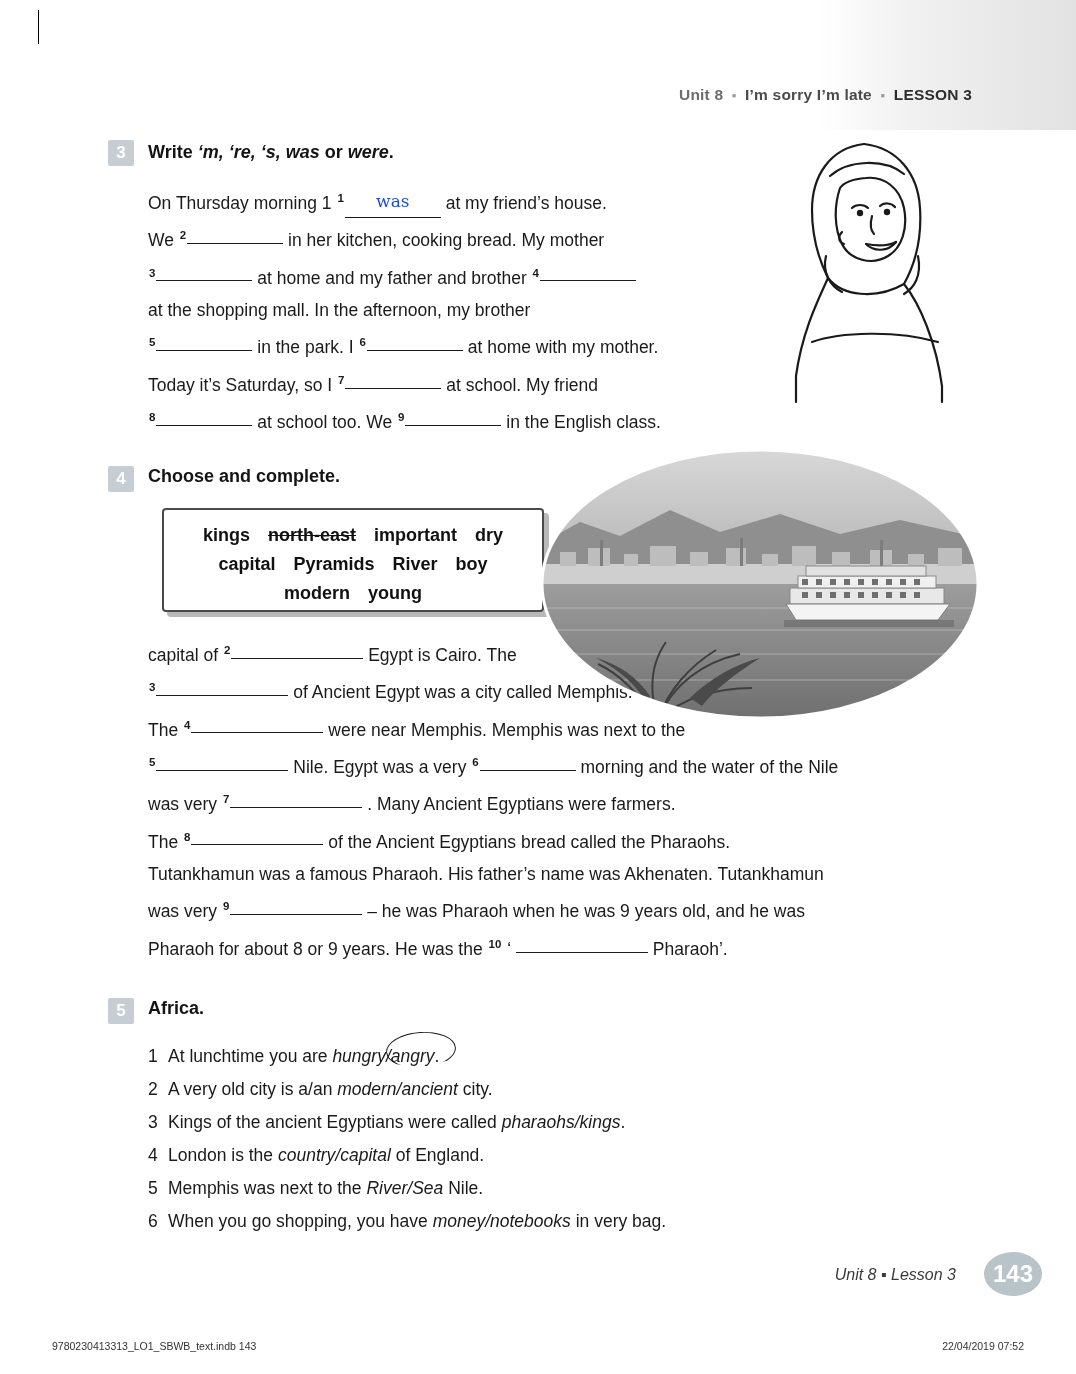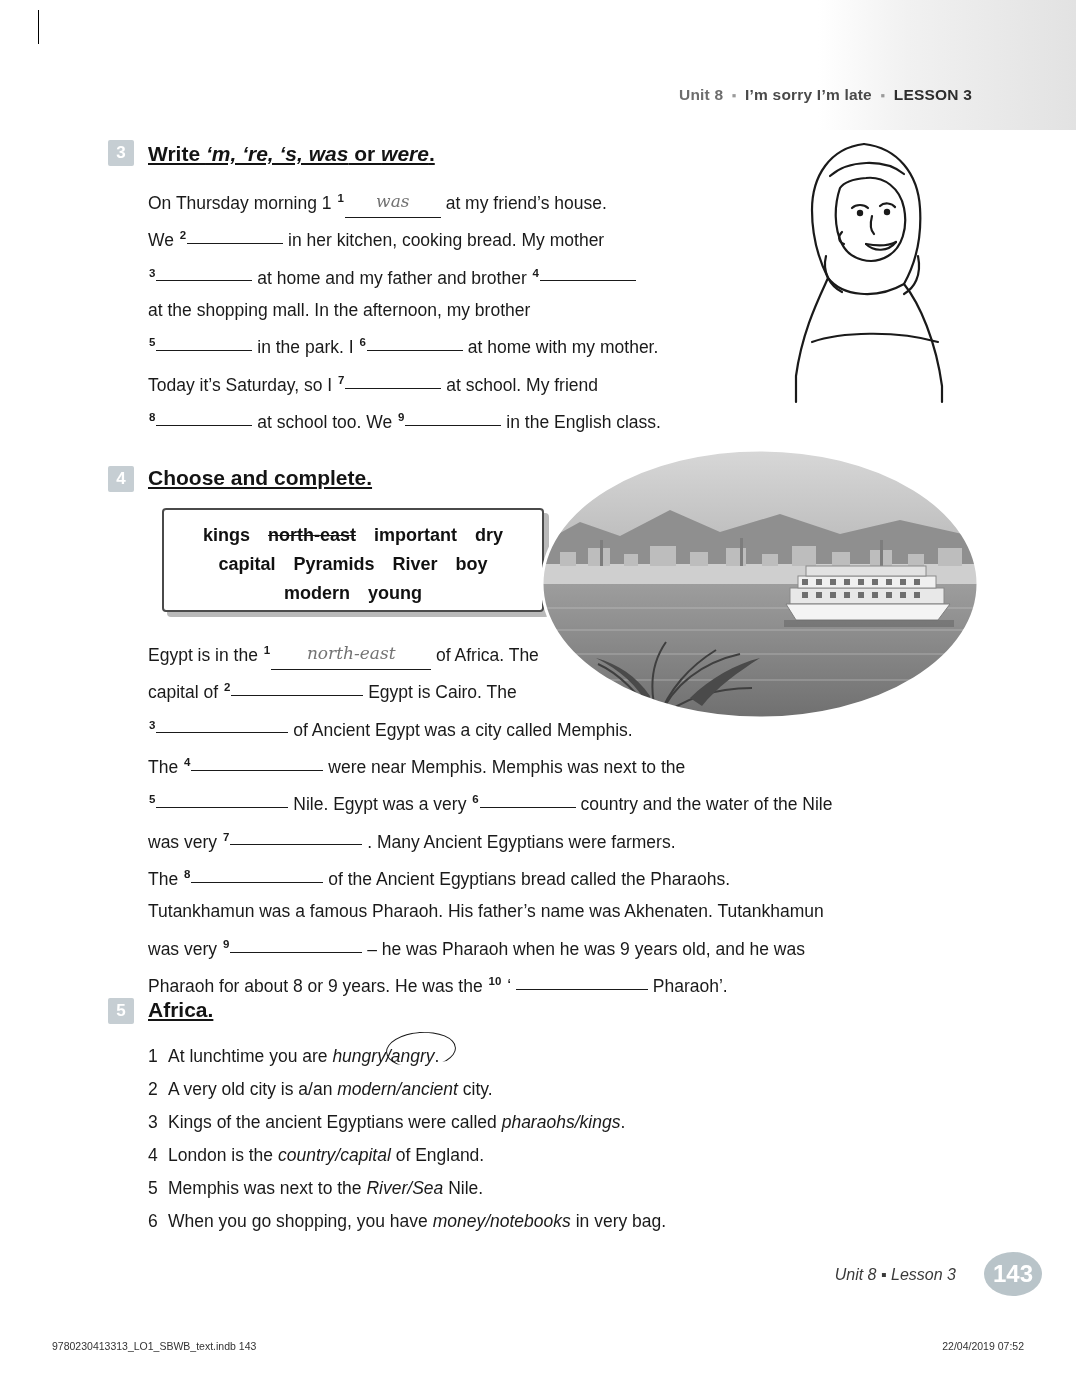--- a/index.html
+++ b/index.html
@@ -37,46 +37,44 @@
     position:absolute;
     width:26px; height:26px;
     background:#c6ced3;
     color:#ffffff;
     font-size:17px; font-weight:bold;
     display:flex; align-items:center; justify-content:center;
     border-radius:2px;
   }
   .ex-title {
     position:absolute;
-    font-size:21px; font-weight:bold; color:#141414;
+    font-size:18px; font-weight:bold; color:#141414;
     white-space:nowrap;
-    text-decoration:underline;
   }
   .ex-title i { font-style:italic; }
 
   
   .para {
     position:absolute;
     font-size:17.5px;
     line-height:32.5px;
     color:#1a1a1a;
   }
   .para .sup {
     font-size:11.5px;
     font-weight:bold;
     vertical-align:super;
     padding:0 1px;
   }
   .blank-s { display:inline-block; border-bottom:1.6px solid #1a1a1a; width:96px; vertical-align:2px; }
   .blank-m { display:inline-block; border-bottom:1.6px solid #1a1a1a; width:132px; vertical-align:2px; }
   .hand {
     font-family:"DejaVu Serif", serif;
-    font-style:italic;
     font-size:17px;
-    color:#737373;
+    color:#1d4ed8;
     display:inline-block;
     border-bottom:1.6px solid #1a1a1a;
     text-align:center;
     vertical-align:2px;
   }
   .hand.w1 { width:96px; }
   .hand.w2 { width:160px; }
 
   
   .wordbank {
@@ -190,25 +188,24 @@
 </svg>
 
 <div class="ex-num" style="left:108px;top:466px;">4</div>
 <div class="ex-title" style="left:148px;top:466px;">Choose and complete.</div>
 
 <div class="wordbank">
   <div class="wordbank-inner" id="wordbank-inner"><span>kings</span><span class="struck">north-east</span><span>important</span><span>dry</span><span>capital</span><span>Pyramids</span><span>River</span><span>boy</span><span>modern</span><span>young</span></div>
 </div>
 
 <div class="para" id="ex4-body" style="left:148px;top:634px;width:840px;">
-    <div><span>Egypt is in the </span><span class="sup">1</span><span class="hand w2">north-east</span><span> of Africa. The</span></div>
     <div><span>capital of </span><span class="sup">2</span><span class="blank-m"></span><span> Egypt is Cairo. The</span></div>
     <div><span class="sup">3</span><span class="blank-m"></span><span> of Ancient Egypt was a city called Memphis.</span></div>
     <div><span>The </span><span class="sup">4</span><span class="blank-m"></span><span> were near Memphis. Memphis was next to the</span></div>
-    <div><span class="sup">5</span><span class="blank-m"></span><span> Nile. Egypt was a very </span><span class="sup">6</span><span class="blank-s"></span><span> country and the water of the Nile</span></div>
+    <div><span class="sup">5</span><span class="blank-m"></span><span> Nile. Egypt was a very </span><span class="sup">6</span><span class="blank-s"></span><span> morning and the water of the Nile</span></div>
     <div><span>was very </span><span class="sup">7</span><span class="blank-m"></span><span> . Many Ancient Egyptians were farmers.</span></div>
     <div><span>The </span><span class="sup">8</span><span class="blank-m"></span><span> of the Ancient Egyptians bread called the Pharaohs.</span></div>
     <div><span>Tutankhamun was a famous Pharaoh. His father’s name was Akhenaten. Tutankhamun</span></div>
     <div><span>was very </span><span class="sup">9</span><span class="blank-m"></span><span> – he was Pharaoh when he was 9 years old, and he was</span></div>
     <div><span>Pharaoh for about 8 or 9 years. He was the </span><span class="sup">10</span><span> ‘ </span><span class="blank-m"></span><span> Pharaoh’.</span></div>
   </div>
 
 <div class="nile-wrap">
   <svg viewBox="0 0 440 272" width="440" height="272">
     <defs>

